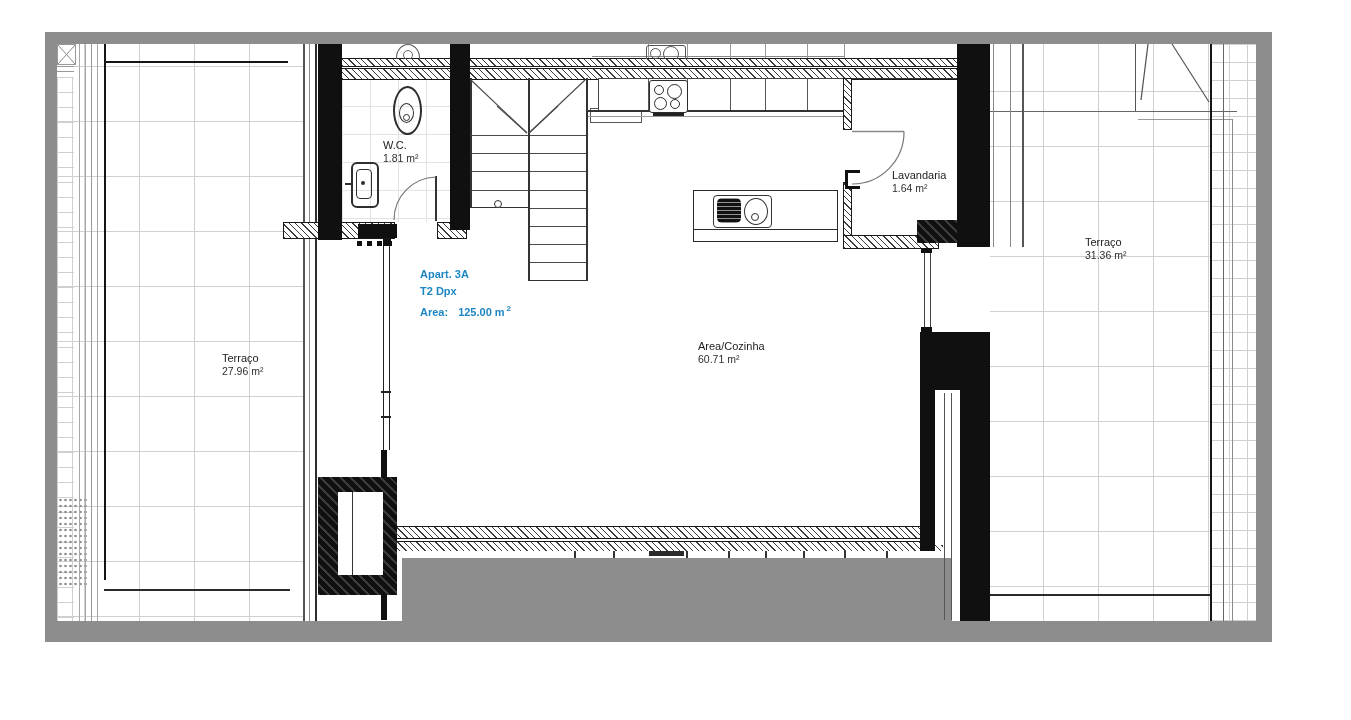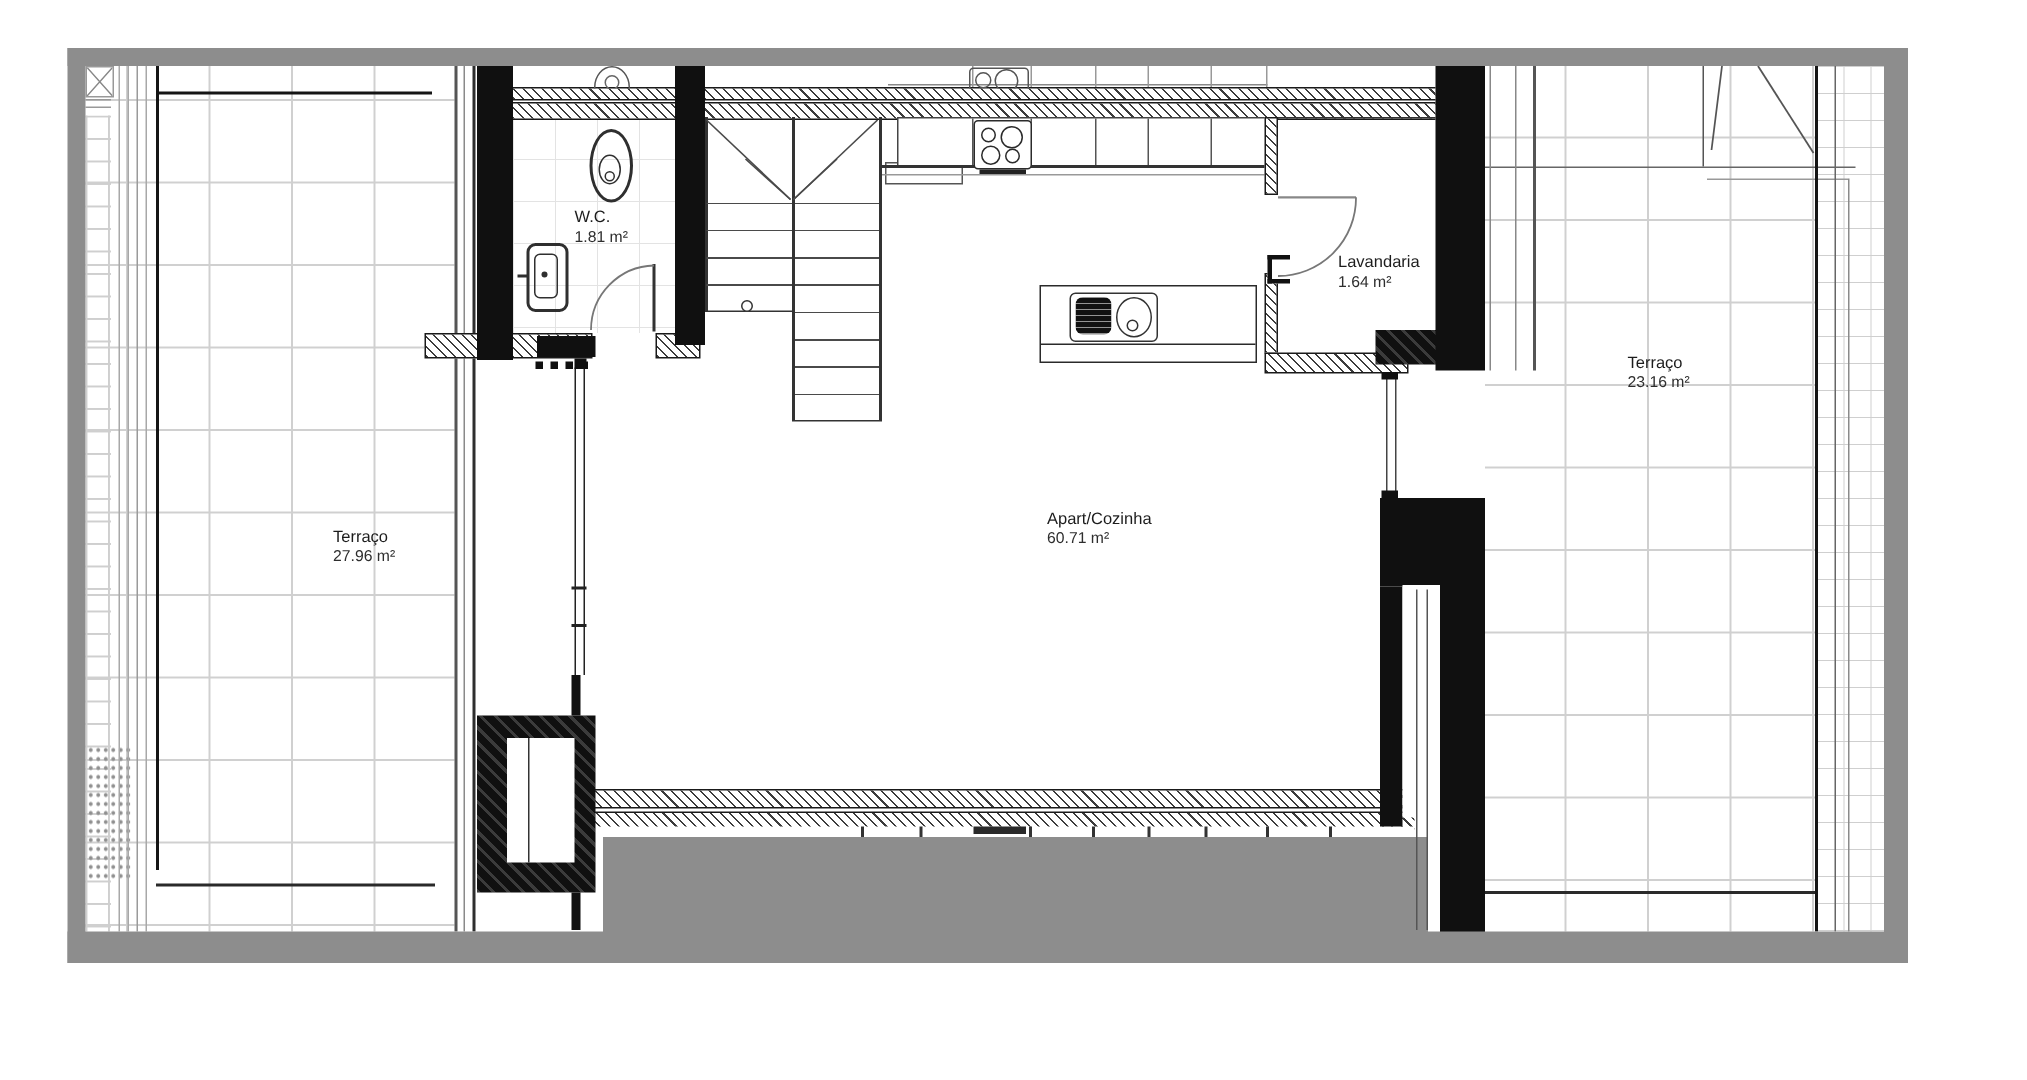--- a/index.html
+++ b/index.html
@@ -208,31 +208,38 @@
 
   <div class="a lbl" style="left:383px;top:139px">
     <span class="nm">W.C.</span>
     <span class="ar">1.81 m²</span>
   </div>
   <div class="a lbl" style="left:892px;top:169px">
     <span class="nm">Lavandaria</span>
     <span class="ar">1.64 m²</span>
   </div>
   <div class="a lbl" style="left:698px;top:340px">
-    <span class="nm">Apart/Cozinha</span>
+    <span class="nm">Area/Cozinha</span>
     <span class="ar">60.71 m²</span>
   </div>
   <div class="a lbl" style="left:222px;top:352px">
     <span class="nm">Terraço</span>
     <span class="ar">27.96 m²</span>
   </div>
   <div class="a lbl" style="left:1085px;top:236px">
     <span class="nm">Terraço</span>
-    <span class="ar">23.16 m²</span>
-  </div>
-
+    <span class="ar">31.36 m²</span>
+  </div>
+
+  <div class="a blue" style="left:420px;top:266px">
+    <div>Apart. 3A</div>
+    <div>T2 Dpx</div>
+    <div>
+      <span>Area:</span><span class="gap"></span><span>125.00 m</span><sup>2</sup>
+    </div>
+  </div>
 
   <div class="a gray" style="left:45px;top:32px;width:1227px;height:12px"></div>
   <div class="a gray" style="left:45px;top:32px;width:12px;height:610px"></div>
   <div class="a gray" style="left:1256px;top:32px;width:16px;height:610px"></div>
   <div class="a gray" style="left:45px;top:621px;width:1227px;height:21px"></div>
 
 </div>
 
 </body></html>

